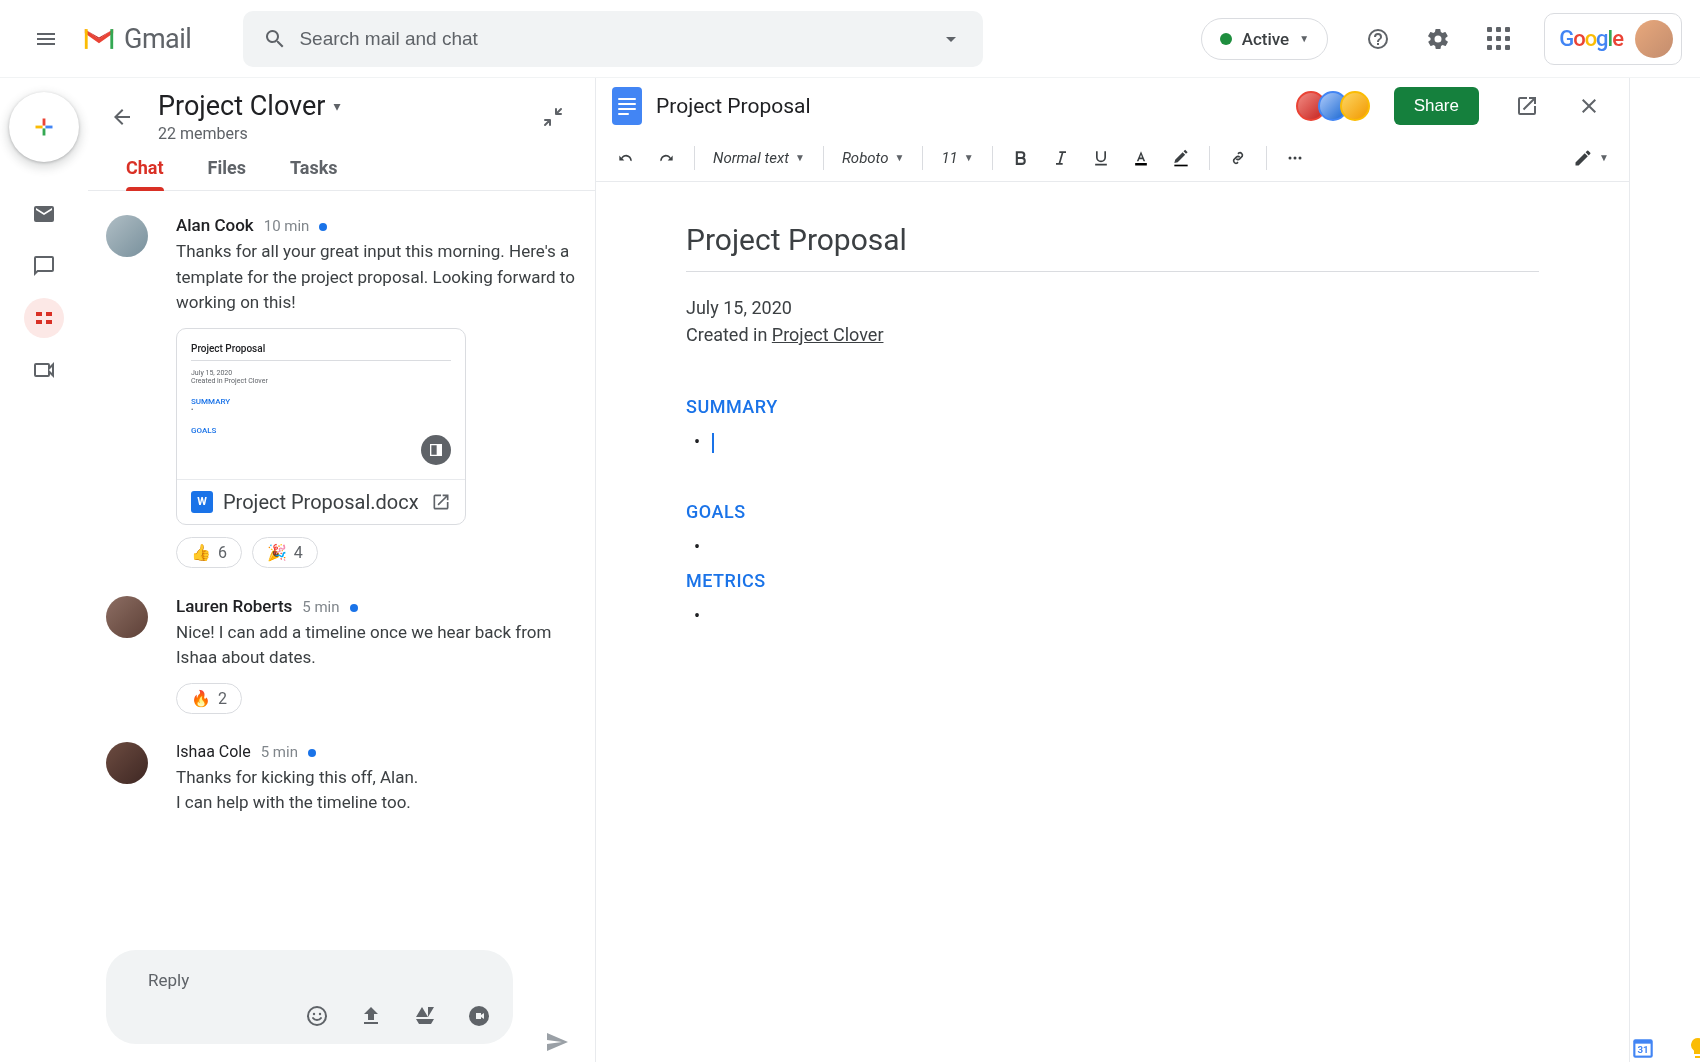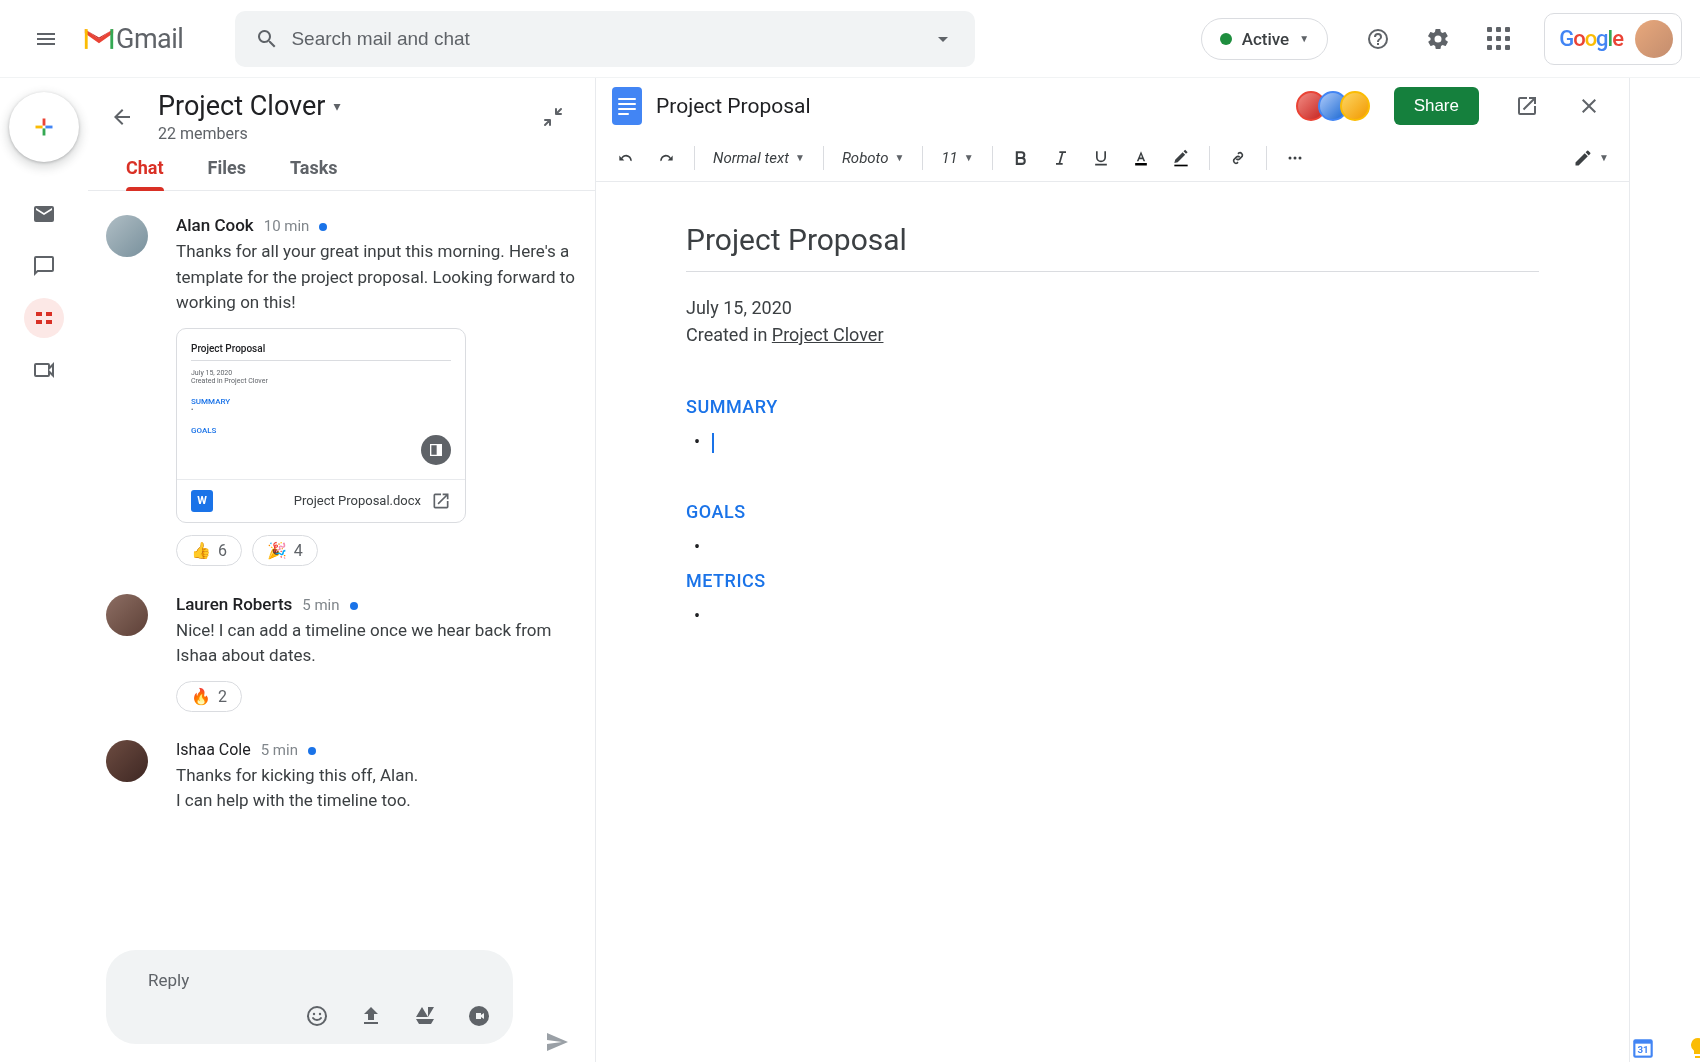--- a/index.html
+++ b/index.html
@@ -2,21 +2,21 @@
 <html><head>
 <meta charset="utf-8">
 <style>
 * { box-sizing: border-box; margin: 0; padding: 0; }
 body { font-family: 'Google Sans', Roboto, Arial, sans-serif; background: #fff; color: #202124; width: 1700px; height: 1062px; overflow: hidden; }
 
 
 .header { height: 78px; border-bottom: 1px solid #f1f3f4; display: flex; align-items: center; padding: 0 18px 0 22px; gap: 12px; }
 .hamburger { width: 48px; height: 48px; display: flex; align-items: center; justify-content: center; cursor: pointer; border-radius: 50%; }
 .hamburger svg { width: 24px; height: 24px; fill: #5f6368; }
-.logo { display: flex; align-items: center; gap: 0; margin-right: 40px; }
+.logo { display: flex; align-items: center; gap: 8px; margin-right: 40px; }
 .logo-text { font-size: 27px; color: #5f6368; font-weight: 400; letter-spacing: -0.5px; }
 .search-box { flex: 0 0 740px; height: 56px; background: #f1f3f4; border-radius: 10px; display: flex; align-items: center; padding: 0 8px; }
 .search-box .icon-btn { width: 48px; height: 48px; }
 .search-input { flex: 1; border: none; background: transparent; font-size: 19px; color: #5f6368; outline: none; }
 .search-input::placeholder { color: #5f6368; }
 .header-spacer { flex: 1; }
 .status-chip { height: 42px; border: 1px solid #dadce0; border-radius: 21px; display: flex; align-items: center; padding: 0 18px; gap: 10px; margin-right: 14px; }
 .status-dot { width: 12px; height: 12px; border-radius: 50%; background: #1e8e3e; }
 .status-label { font-size: 17px; font-weight: 500; color: #3c4043; }
 .icon-btn { width: 48px; height: 48px; display: flex; align-items: center; justify-content: center; border-radius: 50%; cursor: pointer; }
@@ -66,21 +66,21 @@
 
 .attachment { margin-top: 12px; width: 290px; border: 1px solid #dadce0; border-radius: 10px; overflow: hidden; background: #fff; }
 .attach-preview { padding: 14px 14px 20px; font-size: 9px; color: #5f6368; position: relative; height: 150px; }
 .attach-preview .p-title { color: #202124; font-size: 10px; margin-bottom: 8px; border-bottom: 1px solid #dadce0; padding-bottom: 6px; font-weight: 500; }
 .attach-preview .p-meta { font-size: 7px; }
 .attach-preview .p-sec { color: #1a73e8; font-size: 8px; font-weight: 500; margin-top: 12px; }
 .expand-overlay { position: absolute; right: 14px; bottom: 14px; width: 30px; height: 30px; border-radius: 50%; background: #5f6368; display: flex; align-items: center; justify-content: center; }
 .expand-overlay svg { width: 16px; height: 16px; fill: #fff; }
 .attach-footer { display: flex; align-items: center; padding: 10px 14px; border-top: 1px solid #e8eaed; gap: 10px; }
 .doc-icon { width: 22px; height: 22px; background: #1a73e8; border-radius: 3px; display: flex; align-items: center; justify-content: center; color: #fff; font-size: 11px; font-weight: 700; }
-.attach-name { font-size: 13px; color: #3c4043; flex: 1; text-align: right; }
+.attach-name { font-size: 20px; color: #3c4043; flex: 1; }
 
 .reactions { display: flex; gap: 10px; margin-top: 12px; }
 .reaction { display: flex; align-items: center; gap: 7px; border: 1px solid #dadce0; border-radius: 18px; padding: 5px 14px; cursor: pointer; font-size: 16px; color: #5f6368; }
 
 .reply-box { margin: 0 18px 18px 18px; background: #f1f3f4; border-radius: 30px; padding: 10px 16px 10px 22px; display: flex; flex-direction: column; }
 .reply-placeholder { font-size: 17px; color: #5f6368; padding: 10px 0 4px; margin-left: 20px; }
 .reply-actions { display: flex; justify-content: flex-end; gap: 18px; align-items: center; padding-top: 4px; }
 .reply-actions .icon-btn { width: 36px; height: 36px; }
 .send-btn { width: 40px; height: 40px; margin-left: 6px; }
 .reply-row { display: flex; align-items: center; }

